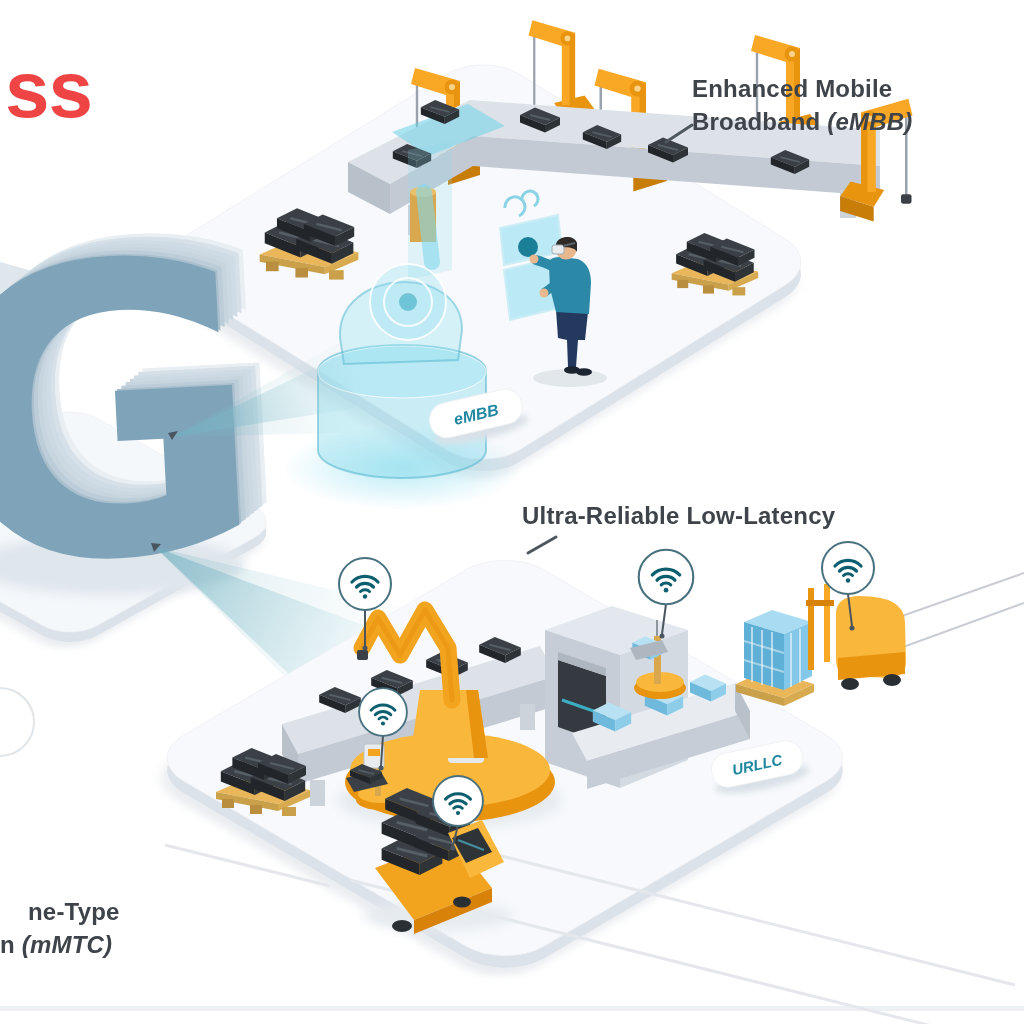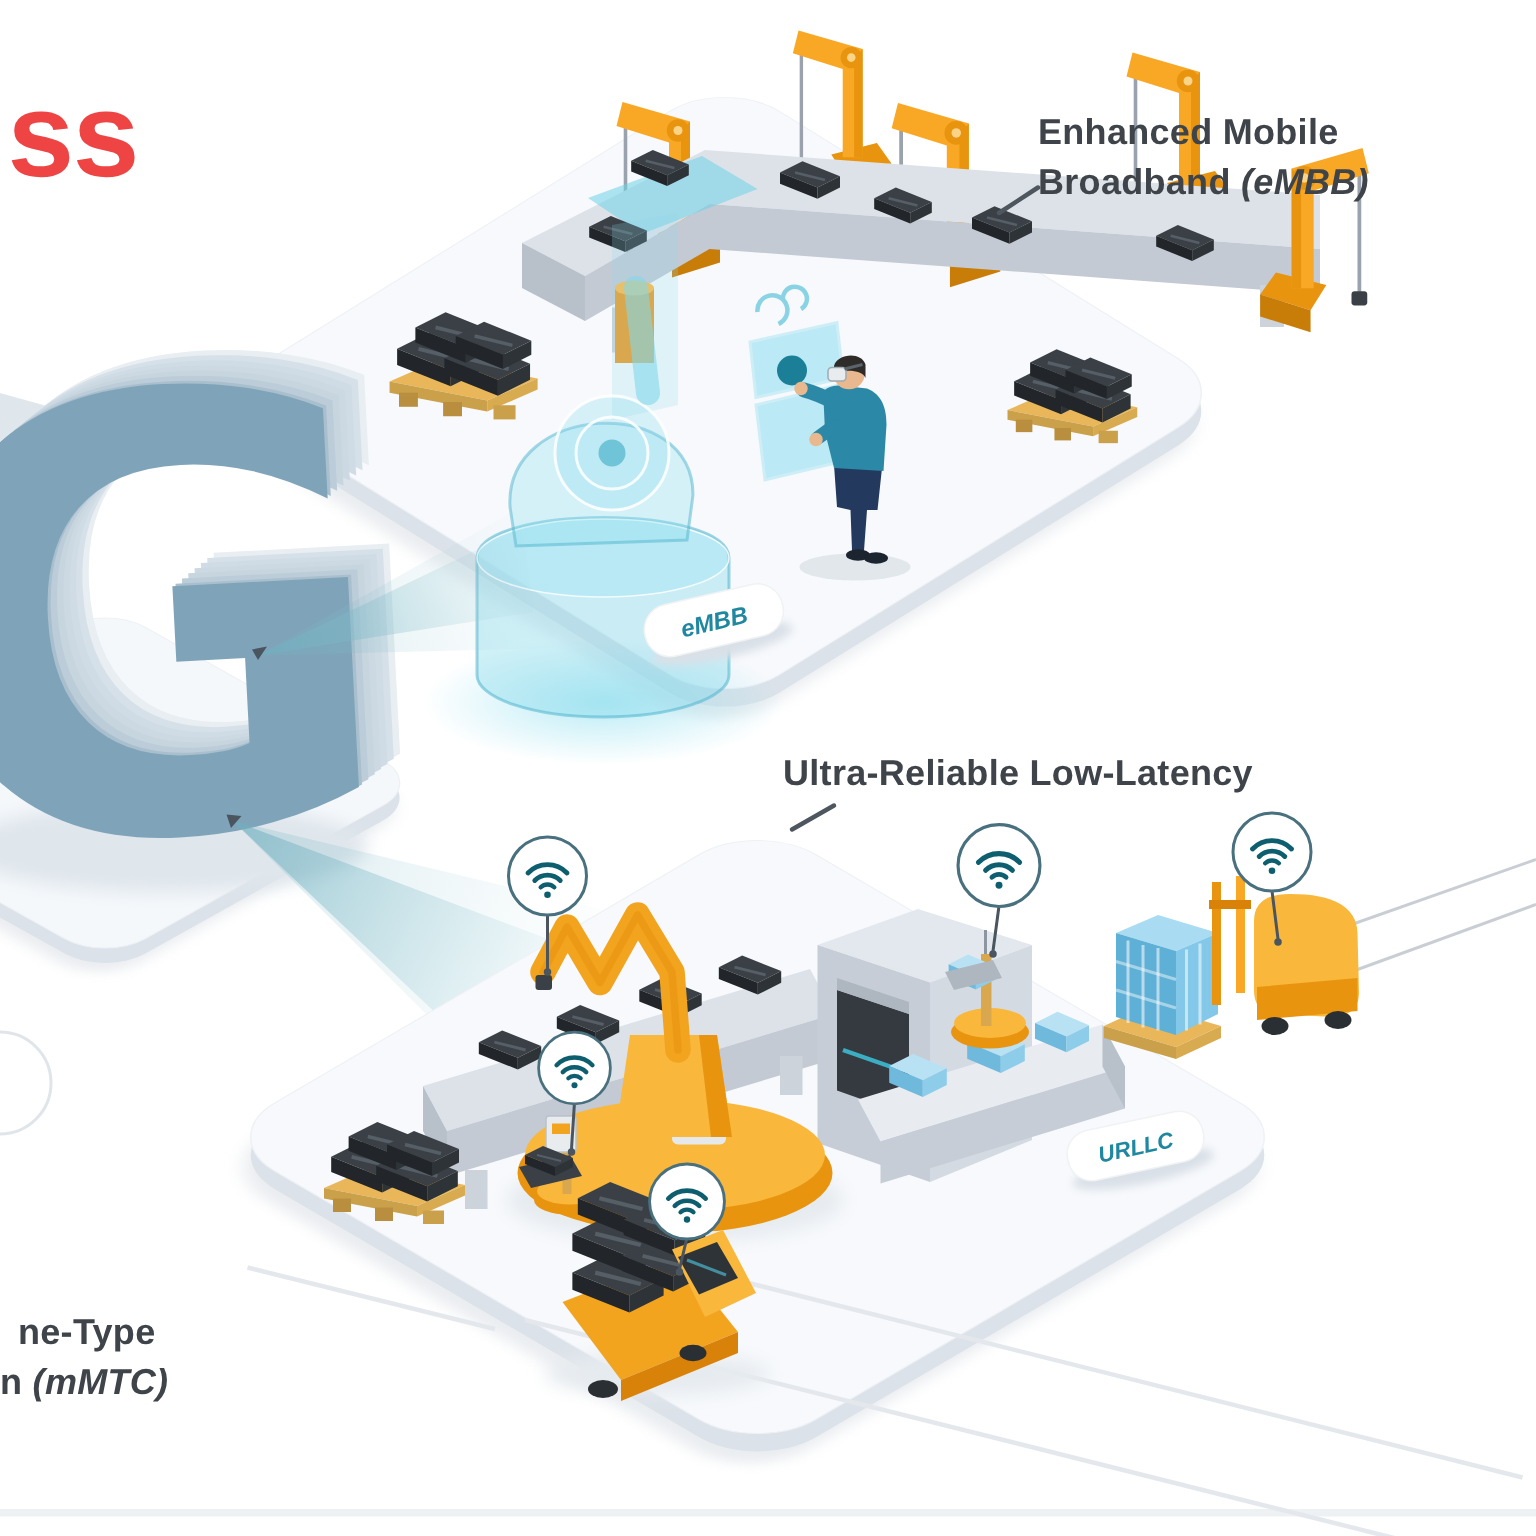--- a/index.html
+++ b/index.html
@@ -7,21 +7,21 @@
          font-family:"Liberation Sans", sans-serif;}
   #art{position:absolute;left:0;top:0;}
   .lbl{position:absolute;color:#3e444a;font-weight:700;font-size:24px;line-height:33px;
        letter-spacing:.2px;white-space:nowrap;}
   .lbl .it{font-style:italic;}
   #title-fragment{position:absolute;left:5px;top:50px;font-size:80px;font-weight:700;
        color:#ef4444;letter-spacing:-1px;line-height:1;}
   #embb-label{left:692px;top:72px;}
   #urllc-label{left:522px;top:480px;margin-top:19px;}
   #mmtc-label{left:0;top:872px;}
-  #mmtc-label .l1{padding-left:12px;}
+  #mmtc-label .l1{padding-left:28px;margin-top:23px;}
 </style>
 </head>
 <body>
 
 <div id="stage">
 
 <svg id="art" width="1024" height="1024" viewBox="0 0 1024 1024">
   <defs>
     <filter id="blur6" x="-60%" y="-60%" width="220%" height="220%">
           <feGaussianBlur stdDeviation="6"></feGaussianBlur>

